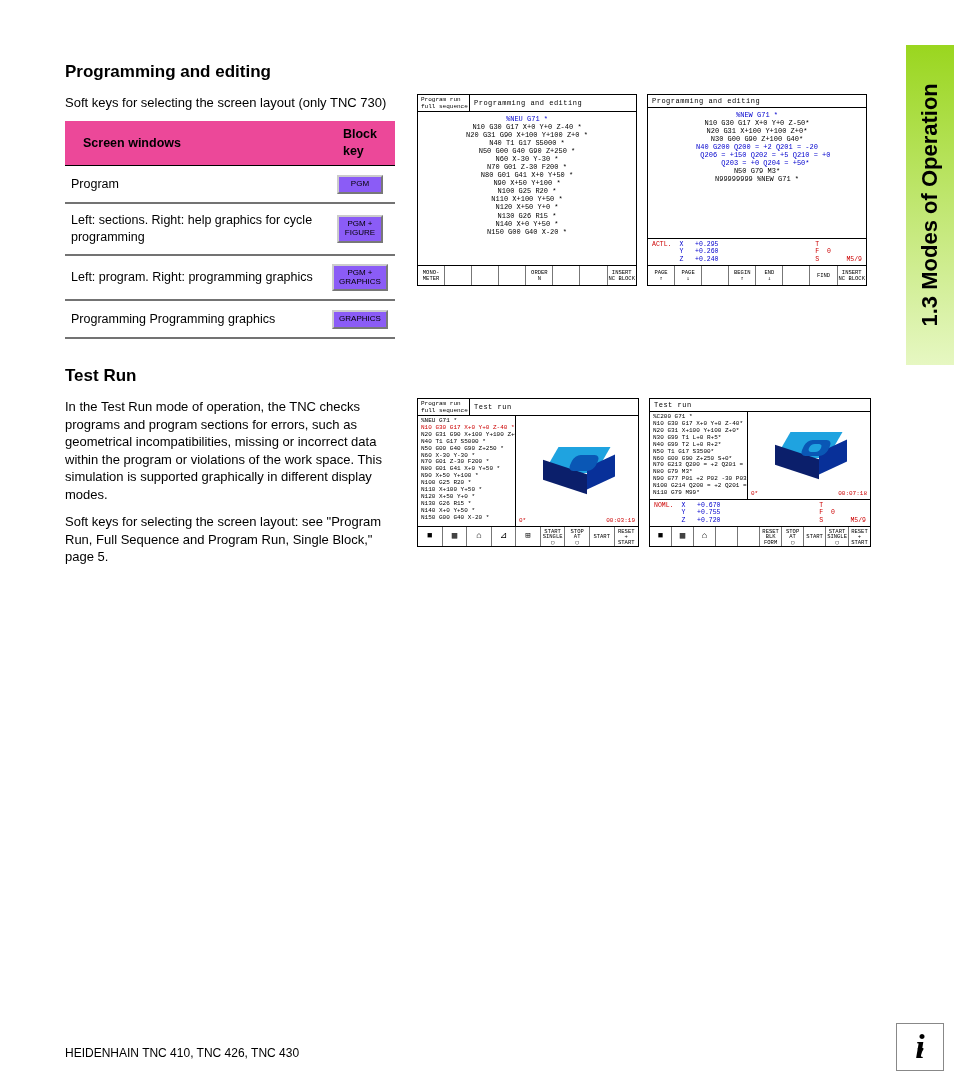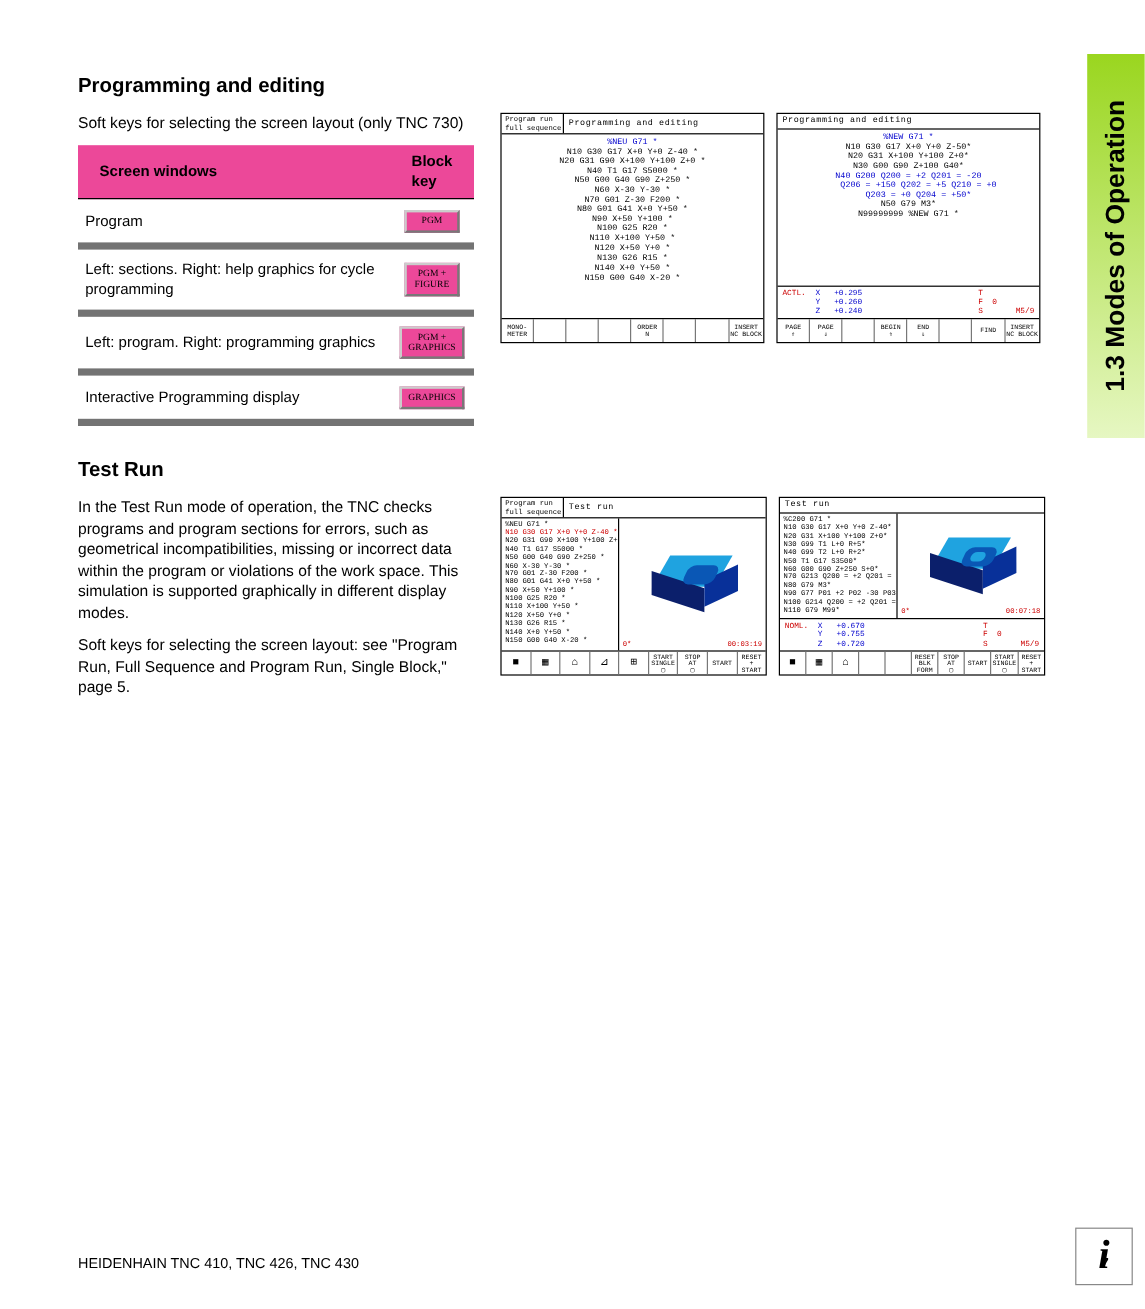--- a/index.html
+++ b/index.html
@@ -32,27 +32,27 @@
     font-weight: bold;
   }
   h2 { font-size: 17px; font-weight: bold; margin: 6px 0 10px 0; }
   .cols { display: flex; gap: 22px; align-items: flex-start; margin-bottom: 26px; }
   .left { width: 330px; flex-shrink: 0; }
   .right { flex: 1; display: flex; gap: 10px; }
   .body-text { margin-bottom: 10px; }
   table { width: 100%; border-collapse: collapse; font-size: 12.5px; }
   th { background: #ec4899; font-weight: bold; text-align: left; padding: 5px 18px; border-bottom: 1px solid #000; }
   th:last-child { width: 70px; }
-  td { padding: 8px 6px; border-bottom: 6px solid #737373; vertical-align: middle; }
+  td { padding: 8px 6px; border-bottom: 2px solid #737373; vertical-align: middle; }
   td.sk { text-align: center; }
   .softkey {
     display: inline-block;
     border: 2px outset #ccc;
-    background: #ec4899;
-    font-family: Liberation Serif, serif;
+    background: #8b5cf6;
+    font-family: Liberation Sans, sans-serif;
     font-size: 8px;
     line-height: 1.1;
     padding: 3px 5px;
     min-width: 46px;
     text-align: center;
     white-space: pre;
   }
   
   .shot {
     border: 1px solid #000;
@@ -131,21 +131,21 @@
               <td>Left: sections. Right: help graphics for cycle programming</td>
               <td class="sk"><span class="softkey">PGM +
 FIGURE</span></td>
             </tr>
         <tr>
               <td>Left: program. Right: programming graphics</td>
               <td class="sk"><span class="softkey">PGM +
 GRAPHICS</span></td>
             </tr>
         <tr>
-              <td>Interactive Programming display</td>
+              <td>Programming Programming graphics</td>
               <td class="sk"><span class="softkey">GRAPHICS</span></td>
             </tr>
       </tbody>
         </table>
     </div>
     <div class="right">
 
       <div class="shot prog">
         <div class="shot-top">
           <div class="shot-mode" style="white-space:pre;">Program run

